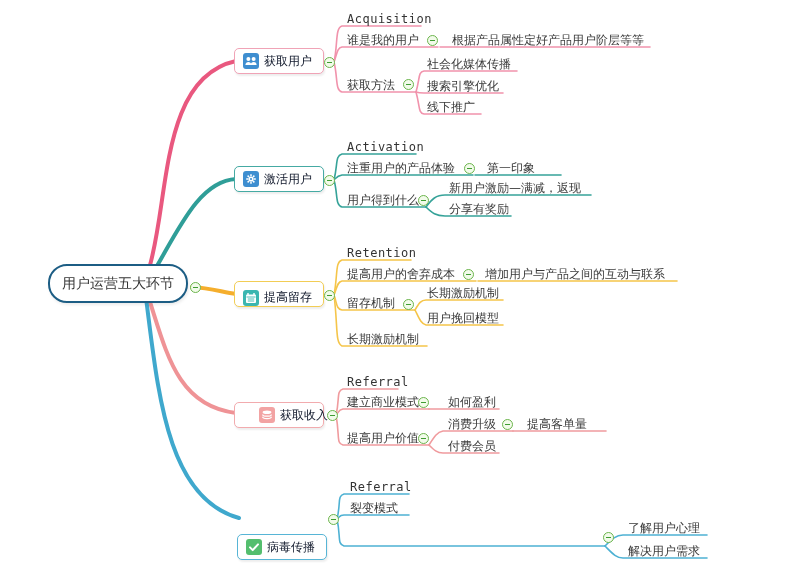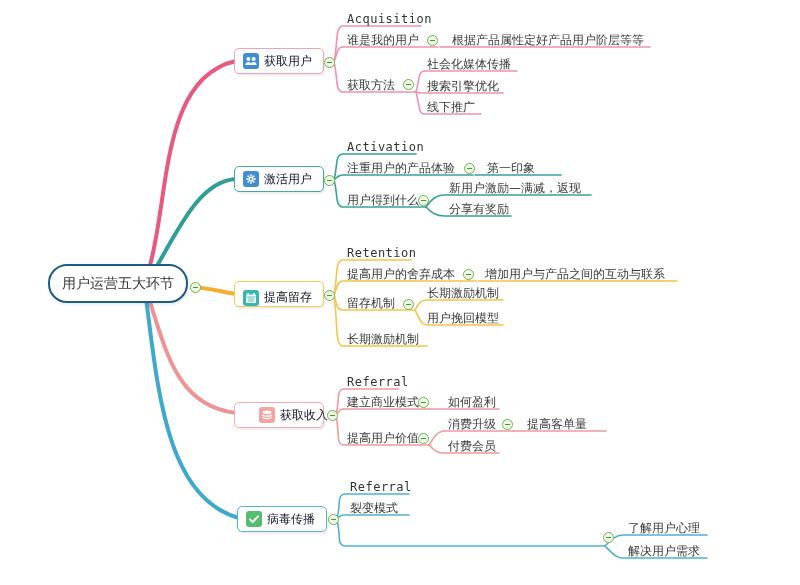--- a/index.html
+++ b/index.html
@@ -9,21 +9,21 @@
   .lbl{position:absolute;font-size:12px;line-height:13px;white-space:nowrap;color:#3a3a3a;}
   .tagline{font-family:"DejaVu Sans Mono","Liberation Mono",monospace;letter-spacing:.5px;color:#333;}
   .node{position:absolute;width:90px;height:26px;background:#fff;border:1.5px solid #ccc;
         border-radius:5px;display:flex;align-items:center;gap:5px;padding-left:8px;
         box-sizing:border-box;box-shadow:1px 2px 2px rgba(0,0,0,.07);}
   .node .nlabel{font-size:12px;color:#0f172a;white-space:nowrap;}
   .node.b1{border-color:#f0a3b6;}
   .node.b2{border-color:#45aaa3;}
   .node.b3{border-color:#f2cd55;align-items:flex-end;}
   .node.b4{border-color:#f2abae;padding-left:24px;}
-  .node.b5{border-color:#57b5d6;}
+  .node.b5{border-color:#57b5d6;margin-top:28px;}
   .nicon{width:16px;height:16px;flex:0 0 16px;display:block;}
   .central{position:absolute;left:48px;top:264px;width:140px;height:39px;background:#fff;
            border:2.5px solid #1c5d84;border-radius:19px;display:flex;align-items:center;
            justify-content:center;box-sizing:border-box;font-size:14px;color:#333;
            box-shadow:1px 2px 3px rgba(0,0,0,.08);}
   .minus{position:absolute;width:11px;height:11px;border:1px solid #6cb54d;border-radius:50%;
          background:#f2fbea;box-sizing:border-box;}
   .minus::after{content:"";position:absolute;left:2px;right:2px;top:4px;height:1.5px;background:#3f9d32;}
 </style>
 </head>

